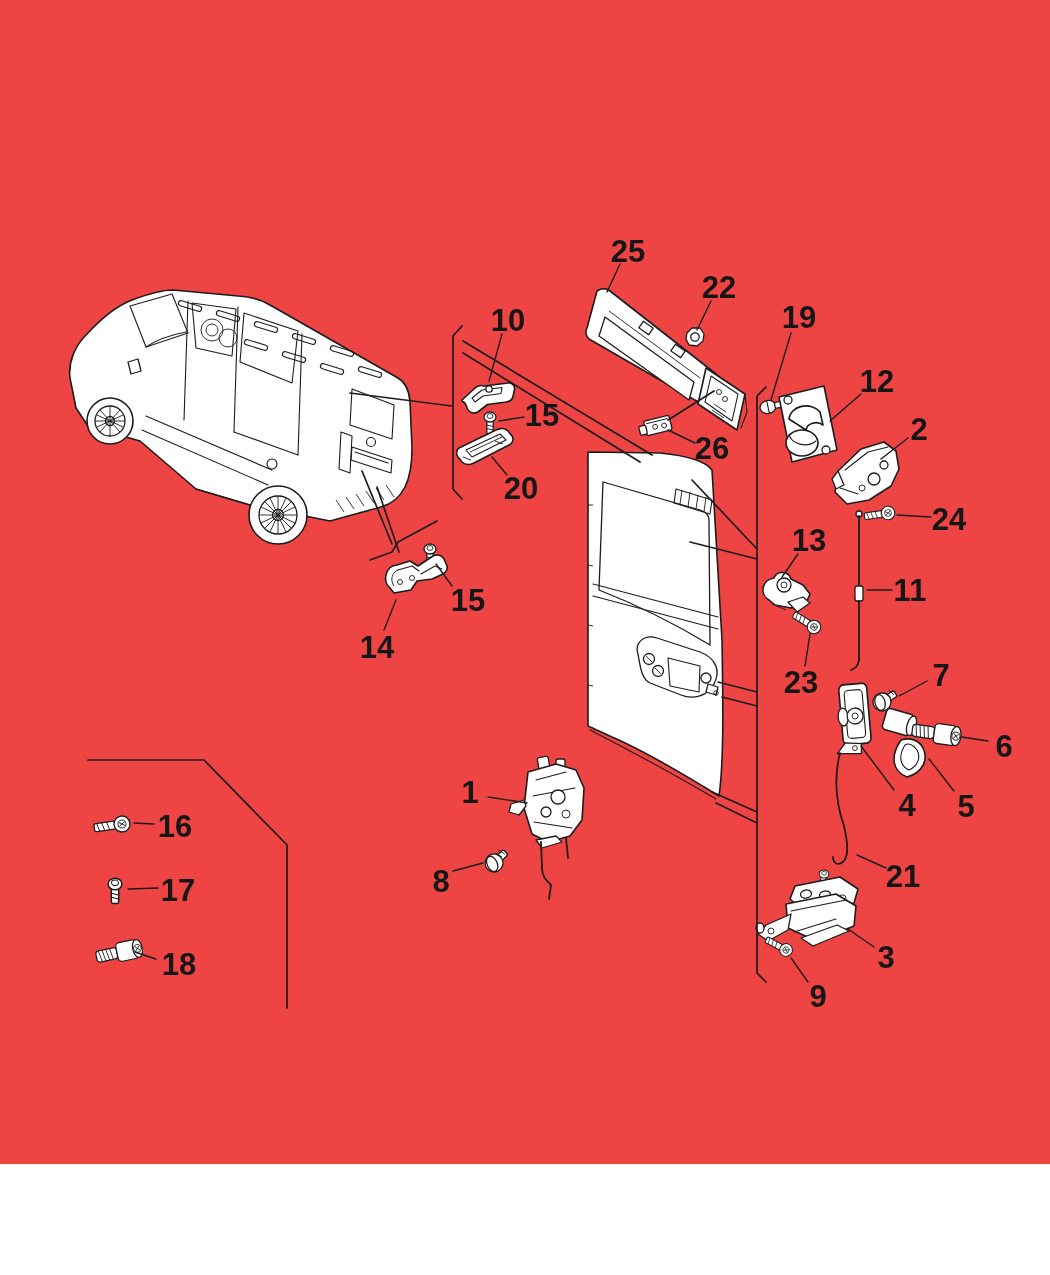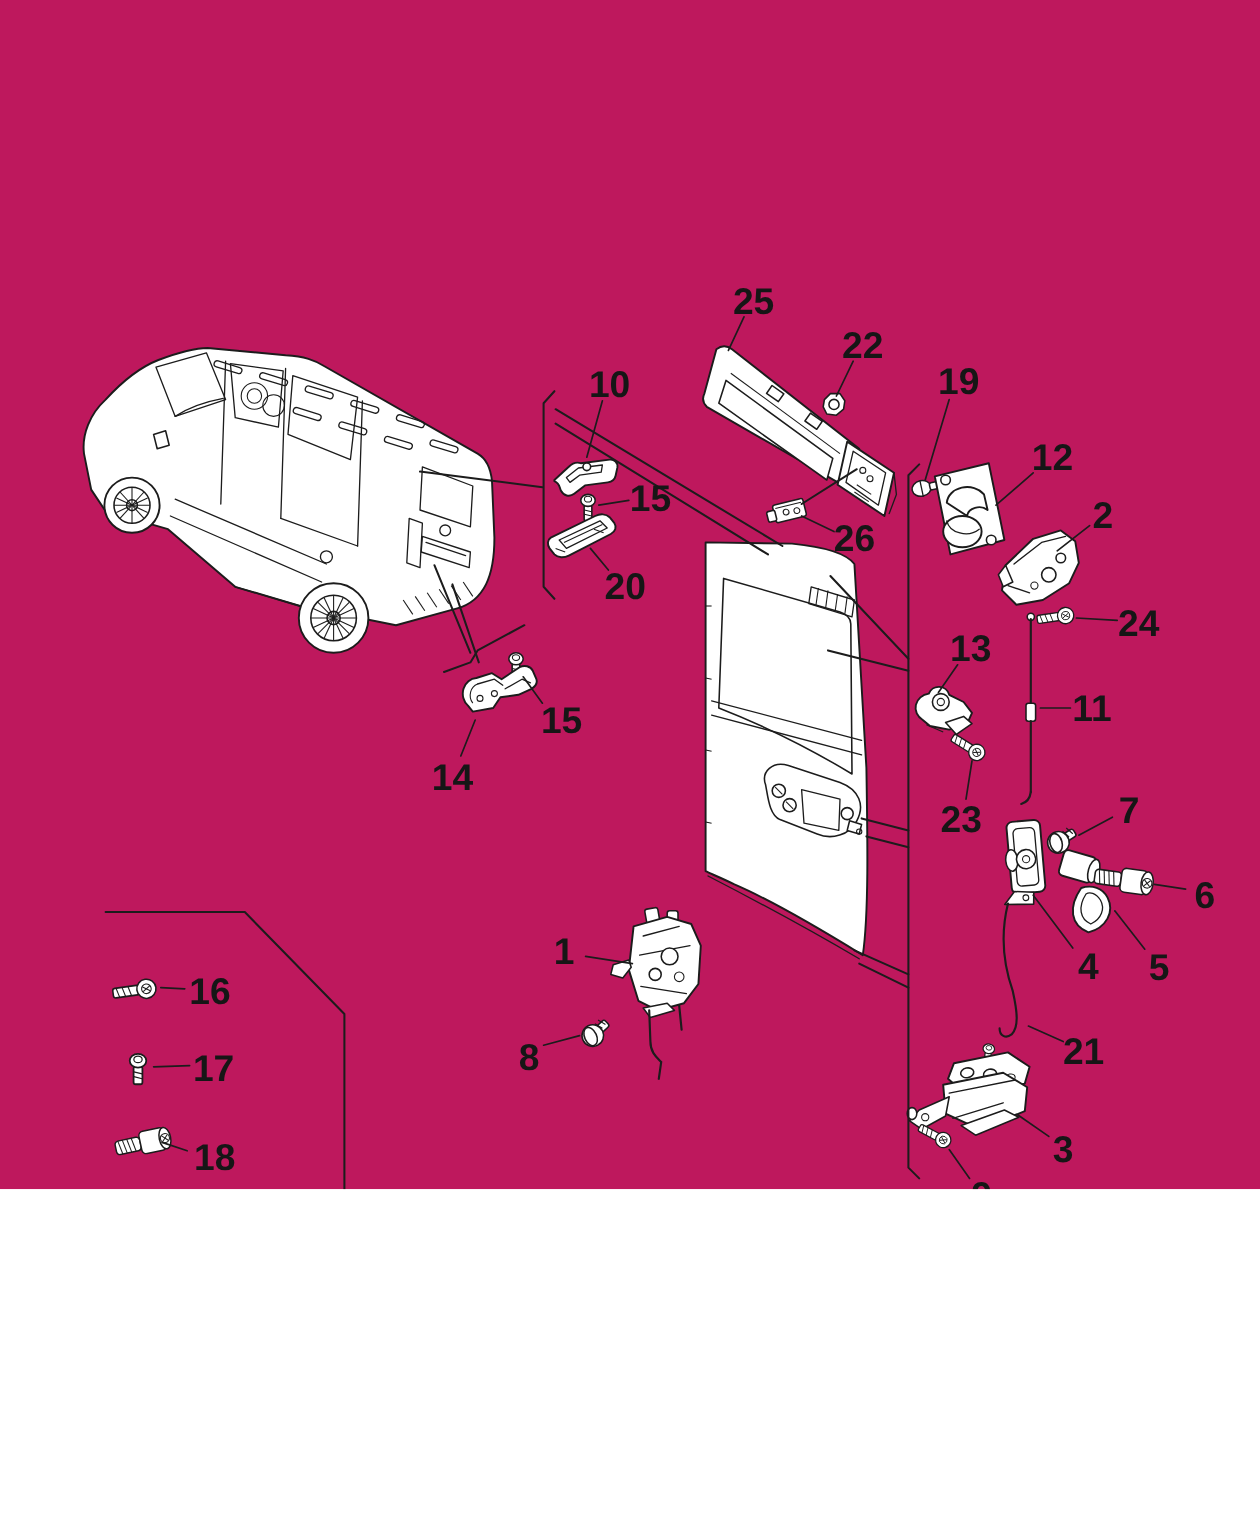--- a/index.html
+++ b/index.html
@@ -1,16 +1,16 @@
 <!DOCTYPE html>
 <html><head>
 <meta charset="utf-8">
 <style>
   html,body{margin:0;padding:0;background:#ffffff;}
-  .stage{position:relative;width:1050px;height:991px;background:#be185d;overflow:hidden;}
+  .stage{position:relative;width:1050px;height:1164px;background:#ef4444;overflow:hidden;}
   svg{display:block;}
   .outline{fill:#ffffff;stroke:#1c1c1c;stroke-width:1.6;stroke-linejoin:round;stroke-linecap:round;}
   .outline2{fill:#ffffff;stroke:#1c1c1c;stroke-width:1.3;stroke-linejoin:round;stroke-linecap:round;}
   .detail{fill:none;stroke:#1c1c1c;stroke-width:1.1;stroke-linejoin:round;stroke-linecap:round;}
   .thin{fill:none;stroke:#1c1c1c;stroke-width:0.9;}
   .rod{fill:none;stroke:#1c1c1c;stroke-width:1.8;stroke-linecap:round;}
   .frame-line{fill:none;stroke:#1c1c1c;stroke-width:1.7;stroke-linejoin:round;stroke-linecap:round;}
   .leader-line{fill:none;stroke:#1c1c1c;stroke-width:1.4;stroke-linecap:round;}
   text.callout{font-family:"Liberation Sans","DejaVu Sans",sans-serif;font-weight:600;fill:#161616;}
 </style>

